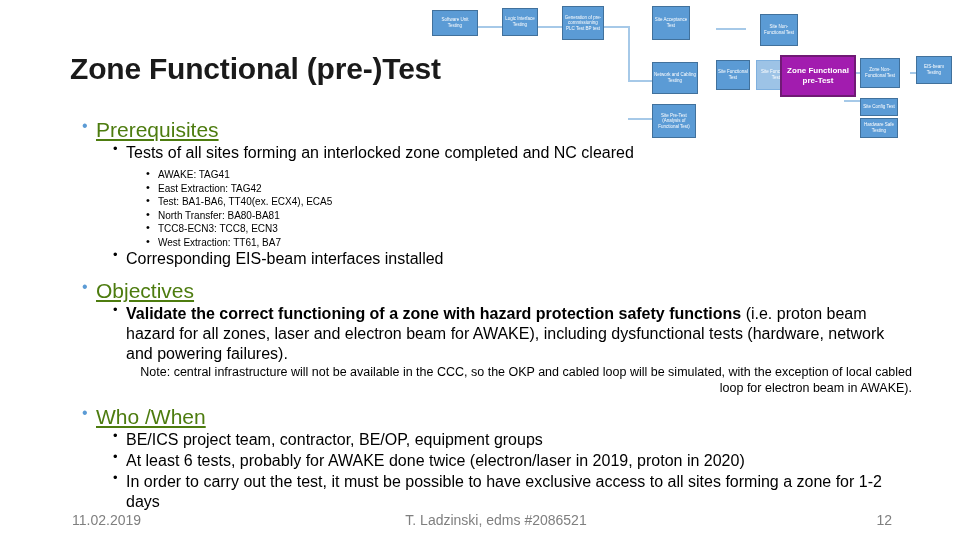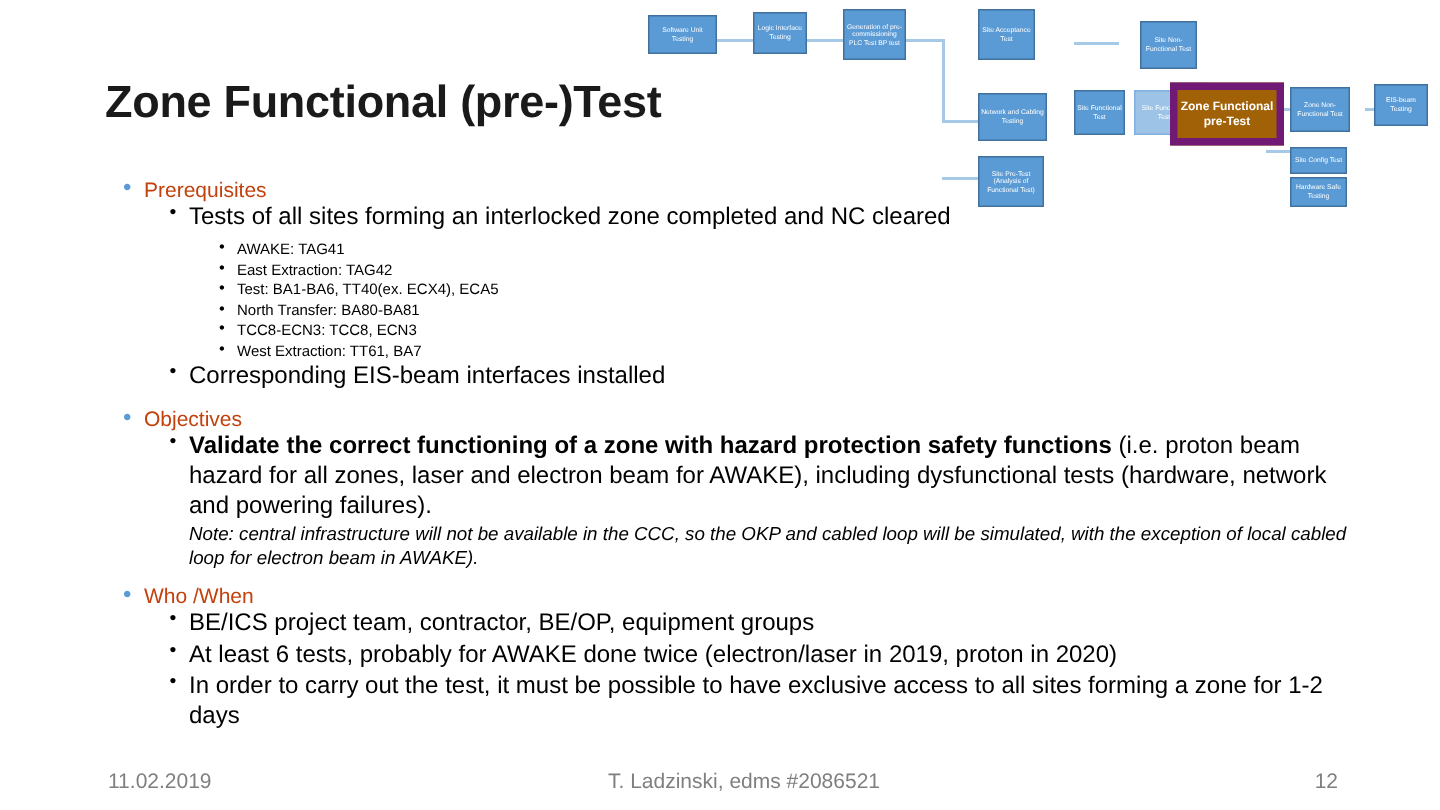--- a/index.html
+++ b/index.html
@@ -39,22 +39,22 @@
     box-sizing: border-box;
     overflow: hidden;
     word-break: break-word;
   }
   .node.pale {
     background: #9dc3e6;
     border-color: #7fb0de;
     color: #ffffff;
   }
   .node.highlight {
-    background: #a16207;
-    border: 5px solid #701a75;
+    background: #a21caf;
+    border: 2px solid #701a75;
     font-size: 8px;
     font-weight: bold;
     line-height: 1.3;
   }
   .conn {
     position: absolute;
     background: #a6c9e8;
   }
 
   
@@ -72,26 +72,27 @@
 
   
   .content {
     position: absolute;
     left: 62px;
     top: 118px;
     width: 850px;
   }
 
   .lvl1 {
-    color: #c2410c;
-    font-size: 14px;
+    color: #4d7c0f;
+    font-size: 21px;
     margin-left: 18px;
     position: relative;
     padding-left: 16px;
     margin-bottom: 1px;
+    text-decoration: underline;
   }
   .lvl1::before {
     content: "\2022";
     position: absolute;
     left: 2px;
     top: -1px;
     font-size: 16px;
     color: #5b9bd5;
   }
 
@@ -124,26 +125,26 @@
     content: "\2022";
     position: absolute;
     left: 2px;
     top: -2px;
     font-size: 11px;
   }
 
   .lvl2.bold { font-weight: normal; }
 
   .note {
-    font-style: italic;
     font-size: 12.5px;
     margin-left: 50px;
     padding-left: 14px;
     line-height: 1.25;
     color: #000;
+    text-align: right;
   }
 
   .section-gap { height: 9px; }
   .small-gap { height: 4px; }
 
   
   .footer {
     position: absolute;
     bottom: 12px;
     left: 0;

